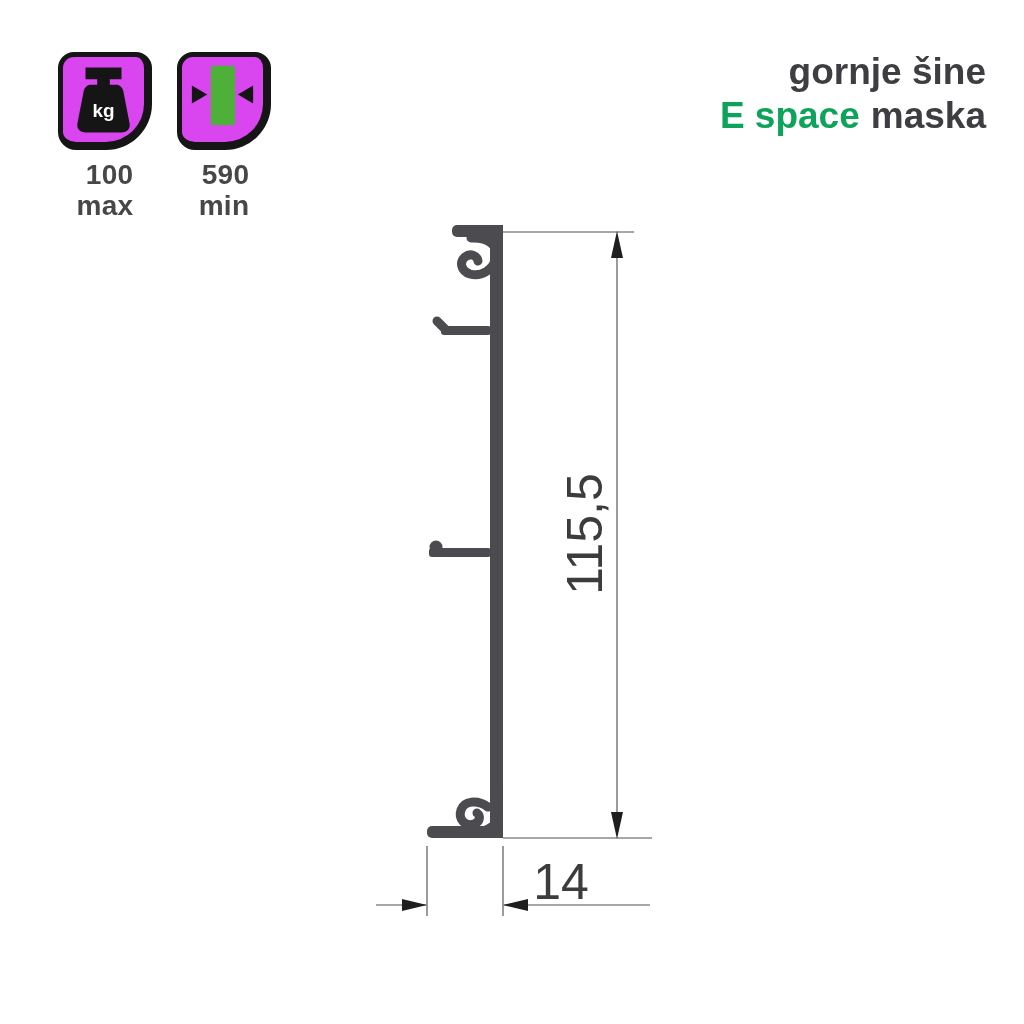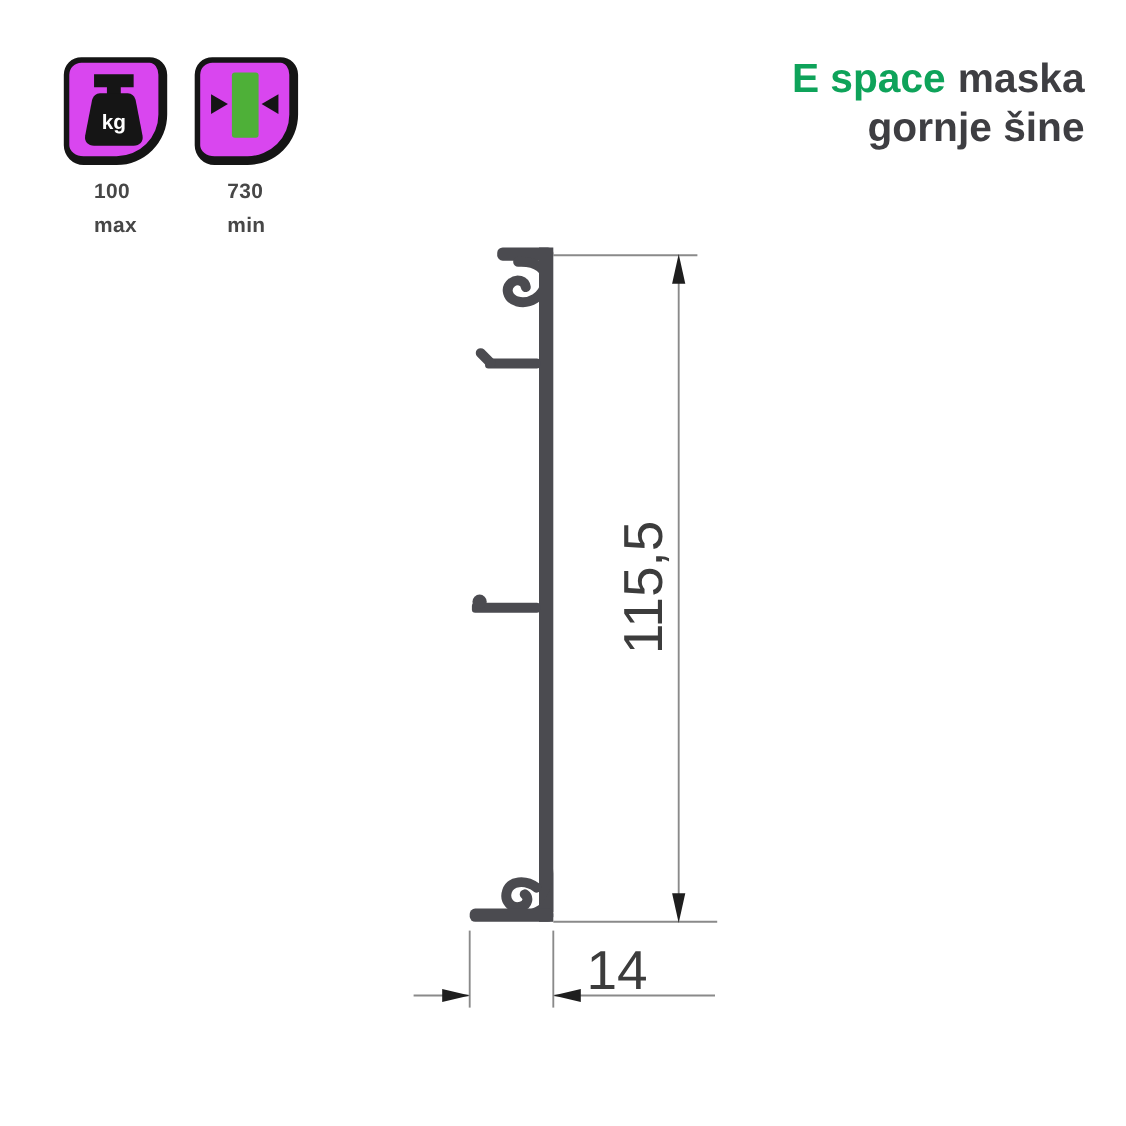--- a/index.html
+++ b/index.html
@@ -11,22 +11,22 @@
   .spec-icons { position:absolute; left:58px; top:52px; display:flex; gap:25px; }
   .spec { display:flex; flex-direction:column; align-items:center; }
   .spec-box {
     width:94px; height:98px; background:#d946ef;
     border:5px solid var(--ink);
     border-right-width:8px; border-bottom-width:8px;
     border-radius:16px 16px 46px 18px;
     display:flex; align-items:center; justify-content:center;
   }
   .spec-svg { width:82px; height:82px; display:block; }
-  .spec-label { margin-top:9px; text-align:left; font-weight:bold;
-    font-size:19px; line-height:31px; color:var(--label-gray); white-space:nowrap;
+  .spec-label { margin-top:9px; text-align:right; font-weight:bold;
+    font-size:28px; line-height:31px; color:var(--label-gray); white-space:nowrap;
     letter-spacing:0.3px; }
 
   .icon-ink { fill:var(--ink); }
   .green-fill { fill:var(--icon-green); }
   .glass-fill { fill:var(--glass-blue); }
   .glass-stripe { stroke:#fff; stroke-width:6.5; stroke-linecap:round; fill:none; }
   .kg-text { fill:#fff; font-size:21px; font-weight:bold;
     font-family:"Liberation Sans", sans-serif; }
 
   
@@ -67,31 +67,31 @@
 
     <div class="spec">
       <div class="spec-box">
         <svg class="spec-svg" viewBox="0 0 90 90">
           <rect class="green-fill" x="32" y="7" width="27" height="66" rx="3"></rect>
           <polygon class="icon-ink" points="11,29 28,39 11,49"></polygon>
           <polygon class="icon-ink" points="79,29 62,39 79,49"></polygon>
         </svg>
       </div>
       <div class="spec-label">
-        <div>730</div>
+        <div>590</div>
         <div>min</div>
       </div>
     </div>
 
 
   </div>
 
   <div class="title">
+    <div>gornje šine</div>
     <div><span class="brand">E space</span><span>maska</span></div>
-    <div>gornje šine</div>
   </div>
 
   <svg class="drawing" viewBox="0 0 1024 1024">
 
     <g>
 
       <rect class="profile-fill" x="452" y="225" width="51" height="12" rx="5"></rect>
 
       <path class="profile-stroke" d="M 471 238 C 489 237 498 246 496 257 C 494 270 481 277 470 274 C 461 271 459 262 465 257 C 470 253 477 255 478 261"></path>
 

